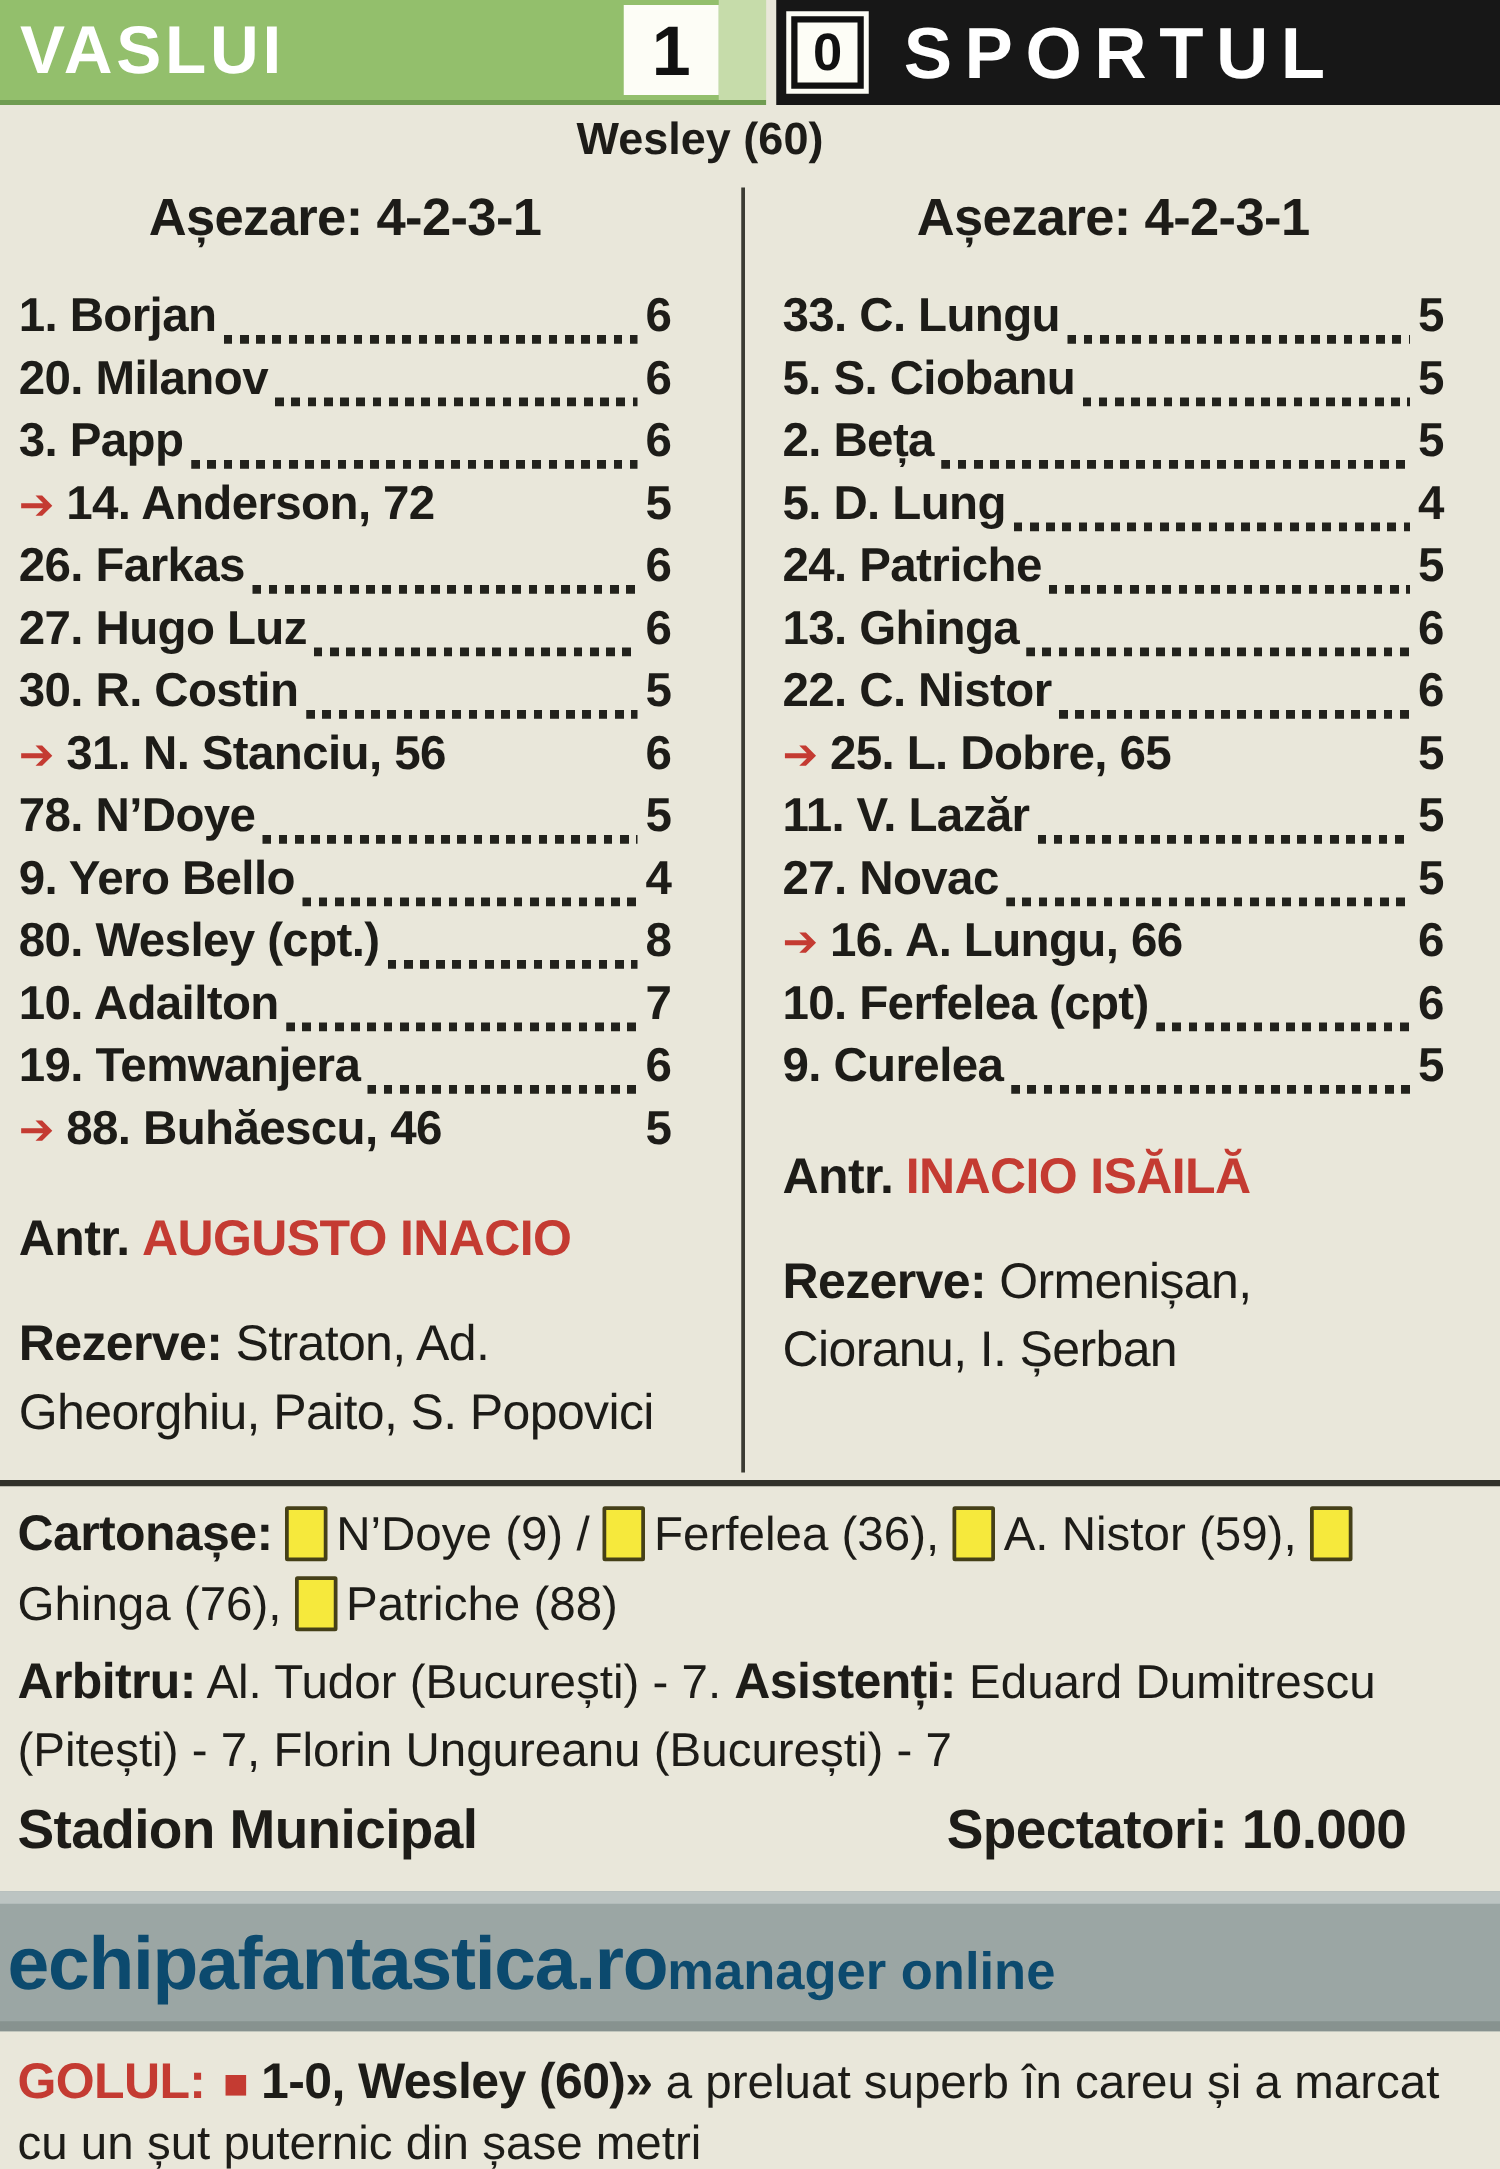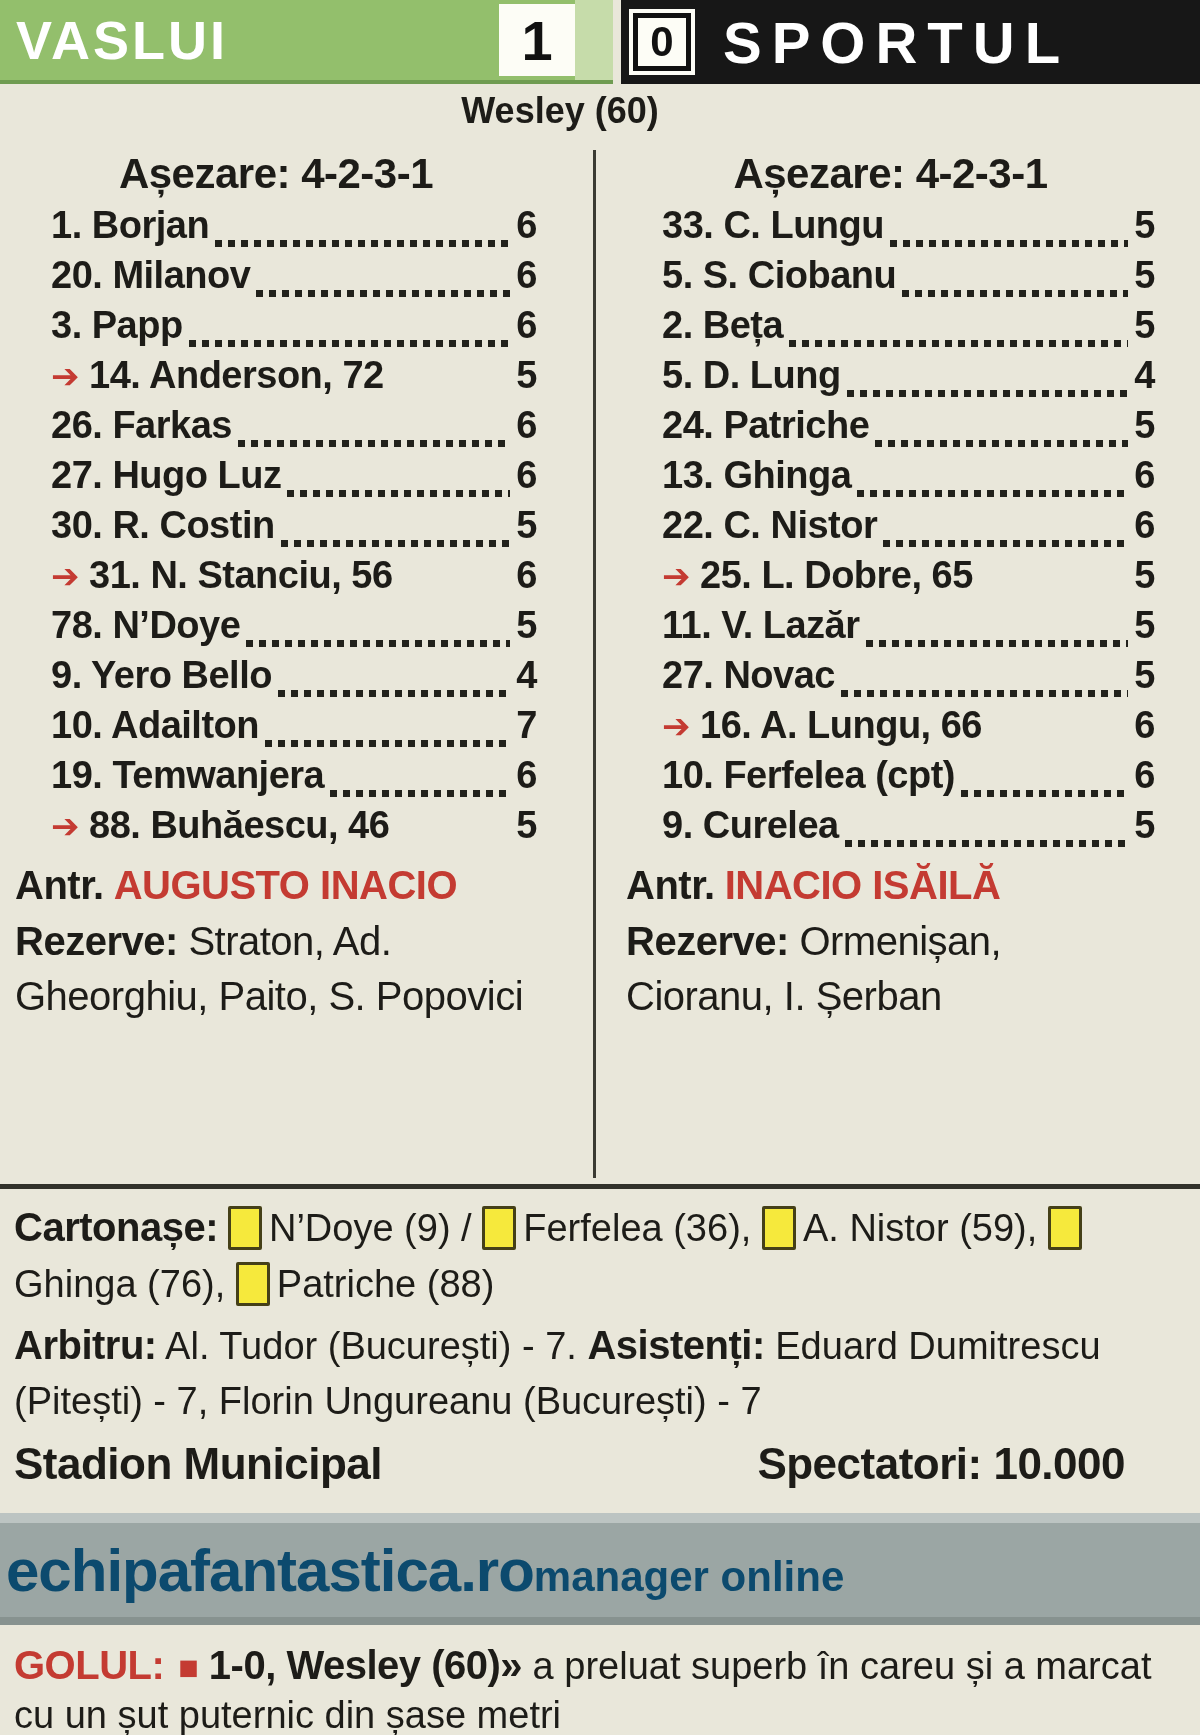--- a/index.html
+++ b/index.html
@@ -22,26 +22,26 @@
   .green-strip{width:38px;height:100%;background:var(--green-light);}
   .bar-gap{width:8px;background:var(--bg);}
   .away-bar{flex:1;background:var(--black-bar);display:flex;align-items:center;}
   .score-box-away{width:66px;height:66px;background:var(--paper);padding:4px;margin-left:8px;flex:0 0 auto;}
   .score-box-away .inner{width:100%;height:100%;border:5px solid #111;display:flex;align-items:center;justify-content:center;font-size:42px;font-weight:bold;color:#111;}
   .away-bar .team-name{margin-left:28px;letter-spacing:10px;font-size:58px;}
   
   .scorer-line{height:54px;display:flex;align-items:center;justify-content:center;font-size:36px;font-weight:bold;width:1120px;}
   
   .columns{display:flex;align-items:stretch;padding:12px 45px 0 15px;min-height:1040px;}
-  .col{display:flex;flex-direction:column;}
+  .col{display:flex;flex-direction:column;gap:28px;}
   .col-home{flex:0 0 522px;}
   .col-divider{width:3px;background:#3b3b33;margin-left:56px;}
   .col-away{flex:1;margin-left:30px;}
   .formation{font-size:42px;font-weight:bold;text-align:center;letter-spacing:-0.5px;margin-bottom:6px;}
-  .prow{display:flex;align-items:baseline;height:50px;font-size:38px;font-weight:bold;letter-spacing:-0.5px;margin-left:36px;}
+  .prow{display:flex;align-items:baseline;height:50px;font-size:38px;font-weight:bold;letter-spacing:-0.5px;}
   .prow .dots{flex:1;align-self:flex-end;margin:0 6px 7px 6px;height:7px;
     background:repeating-linear-gradient(to right,#22221c 0 7px,transparent 7px 13px);}
   .prow .spacer{flex:1;}
   .prow .arrow{color:var(--red);font-size:34px;margin-right:10px;font-weight:bold;}
   .coach-line{font-size:40px;font-weight:bold;margin-top:4px;height:54px;display:flex;align-items:center;letter-spacing:-0.5px;}
   .coach-name{color:var(--red);margin-left:10px;letter-spacing:-0.5px;}
   .reserves{font-size:40px;font-weight:normal;line-height:55px;letter-spacing:-0.5px;margin-top:2px;}
   .reserves b{font-weight:bold;}
   
   .rule{height:5px;background:#32322a;margin-top:6px;}
@@ -159,20 +159,27 @@
         </div>
 
         <div class="prow">
 
           <span>9. Yero Bello</span>
           <span class="dots"></span>
 
           <span>4</span>
         </div>
 
+        <div class="prow">
+
+          <span>80. Wesley (cpt.)</span>
+          <span class="dots"></span>
+
+          <span>8</span>
+        </div>
 
         <div class="prow">
 
           <span>10. Adailton</span>
           <span class="dots"></span>
 
           <span>7</span>
         </div>
 
         <div class="prow">

